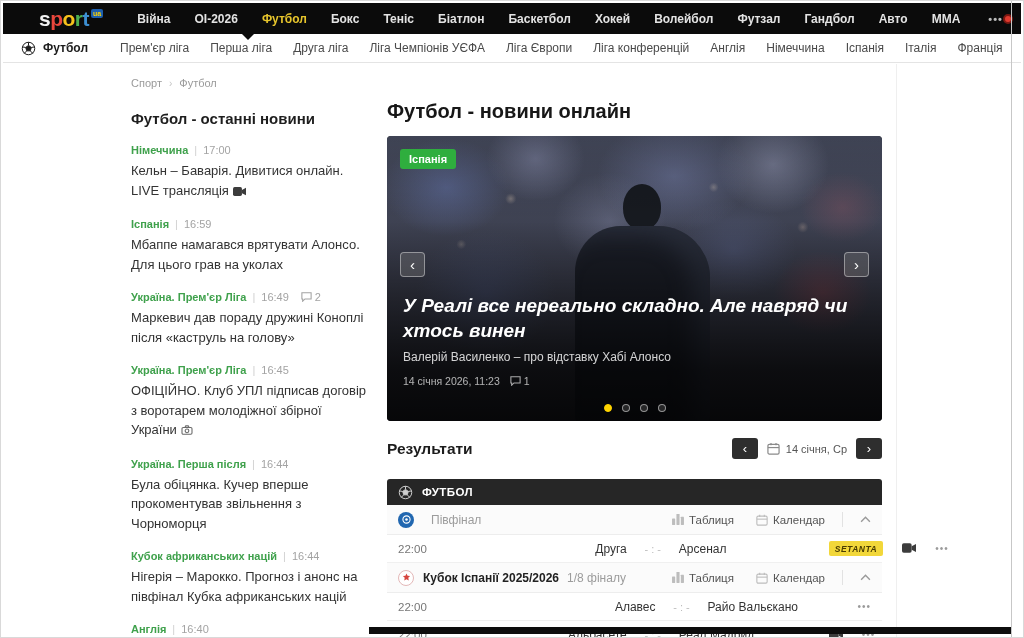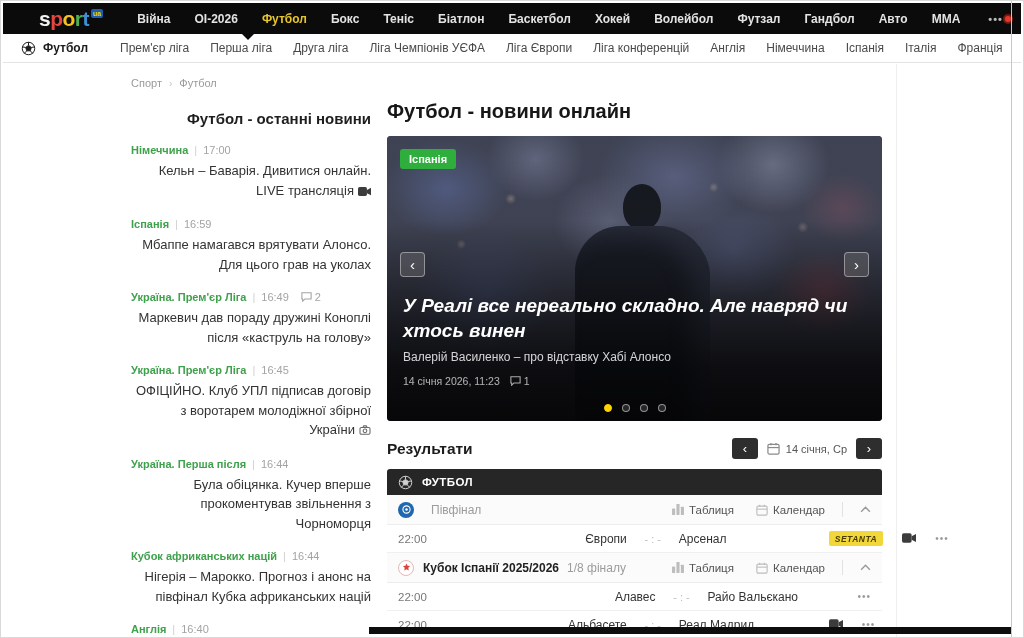--- a/index.html
+++ b/index.html
@@ -32,21 +32,21 @@
   .sn-items { display:flex; align-items:center; gap:21px; }
   .sn-item { cursor:pointer; white-space:nowrap; }
 
   
   .page { position:absolute; top:63px; left:130px; right:14px; bottom:0; display:flex; overflow:hidden; }
   .col-divider { position:absolute; top:63px; bottom:0; left:895px; width:1px; background:#efefef; }
   .scroll-line { position:absolute; top:0; bottom:0; right:11px; width:1px; background:#c7c7c7; }
   .bottom-bar { position:absolute; left:368px; right:12px; bottom:3px; height:7px; background:#0d0d0d; }
 
   
-  .sidebar { width:240px; flex-shrink:0; padding-top:13px;text-align:right; }
+  .sidebar { width:240px; flex-shrink:0; padding-top:13px; }
   .breadcrumb { font-size:11px; color:#9a9a9a; display:flex; gap:7px; align-items:center; }
   .crumb { cursor:pointer; }
   .crumb-sep { color:#c5c5c5; font-size:10px; }
   .sb-title { font-size:15px; font-weight:700; color:#1e1e1e; margin:21px 0 17px; }
   .news { margin-bottom:17px; cursor:pointer; }
   .news-meta { display:flex; align-items:center; gap:6px; font-size:11px; margin-bottom:5px; }
   .news-tag { color:#3fa14c; font-weight:600; }
   .meta-sep { color:#d0d0d0; }
   .news-time { color:#a3a3a3; }
   .news-cm { display:flex; align-items:center; gap:3px; color:#a3a3a3; margin-left:6px; }
@@ -90,21 +90,21 @@
   .hero-text { position:absolute; left:16px; right:16px; bottom:34px; color:#fff; }
   .hero-headline { font-size:19px; line-height:1.32; font-weight:700;font-style:italic; }
   .hero-byline { font-size:12px; color:rgba(255,255,255,.82); margin-top:7px; }
   .hero-meta { display:flex; align-items:center; gap:10px; margin-top:11px; font-size:10.5px; color:rgba(255,255,255,.68); }
   .hero-cm { display:flex; align-items:center; gap:3px; }
   .hero-dots { position:absolute; left:0; right:0; bottom:9px; display:flex; justify-content:center; gap:10px; }
   .dot { width:8px; height:8px; border-radius:50%; background:rgba(45,45,45,.85); border:1.5px solid rgba(255,255,255,.5); cursor:pointer; }
   .dot.active { background:#ffd400; border-color:#ffd400; }
 
   
-  .results-head { display:flex; align-items:center; margin:17px 0 10px; }
+  .results-head { display:flex; align-items:center; margin:17px 0 20px; }
   .results-title { font-size:15.5px; font-weight:700; color:#1c1c1c; }
   .results-ctrl { margin-left:auto; display:flex; align-items:center; gap:9px; }
   .nav-btn { width:26px; height:21px; background:#2e2e2e; border-radius:3px; color:#fff; display:flex; align-items:center; justify-content:center; font-size:13px; cursor:pointer; }
   .date-chip { display:flex; align-items:center; gap:6px; font-size:11px; color:#555; }
 
   .sport-bar { height:26px; background:#262626; border-radius:3px 3px 0 0; display:flex; align-items:center; gap:9px; padding:0 11px; cursor:pointer; }
   .sport-bar span { color:#fff; font-size:11.5px; font-weight:700; letter-spacing:.4px; }
 
   .comp-row { height:30px; background:#fbfbfb; border-bottom:1px solid #ededed; display:flex; align-items:center; padding:0 11px; }
   .comp-ic { width:16px; height:16px; border-radius:50%; display:flex; align-items:center; justify-content:center; margin-right:9px; flex-shrink:0; }
@@ -374,21 +374,21 @@
             </span>
           <span class="comp-div"></span>
           <svg width="11" height="7" viewBox="0 0 12 8" fill="none" stroke="#9a9a9a" stroke-width="1.6">
               <path d="M1 6.5L6 1.5l5 5"></path>
             </svg>
         </span>
       </div>
       <div class="match-row">
         <span class="m-time">22:00</span>
         <span class="m-center">
-          <span class="m-home">Європи</span>
+          <span class="m-home">Друга</span>
           <span class="m-score">- : -</span>
           <span class="m-away">Арсенал</span>
         </span>
         <span class="m-right">
           <span class="tv-badge">SETANTA</span>
           <span><svg width="14" height="10" viewBox="0 0 16 11">
                 <rect x="0" y="0" width="11" height="11" rx="2" fill="#3c3c3c"></rect>
                 <path d="M11 3.5L16 1v9l-5-2.5z" fill="#3c3c3c"></path>
               </svg></span>
           <span class="m-dots">•••</span>

